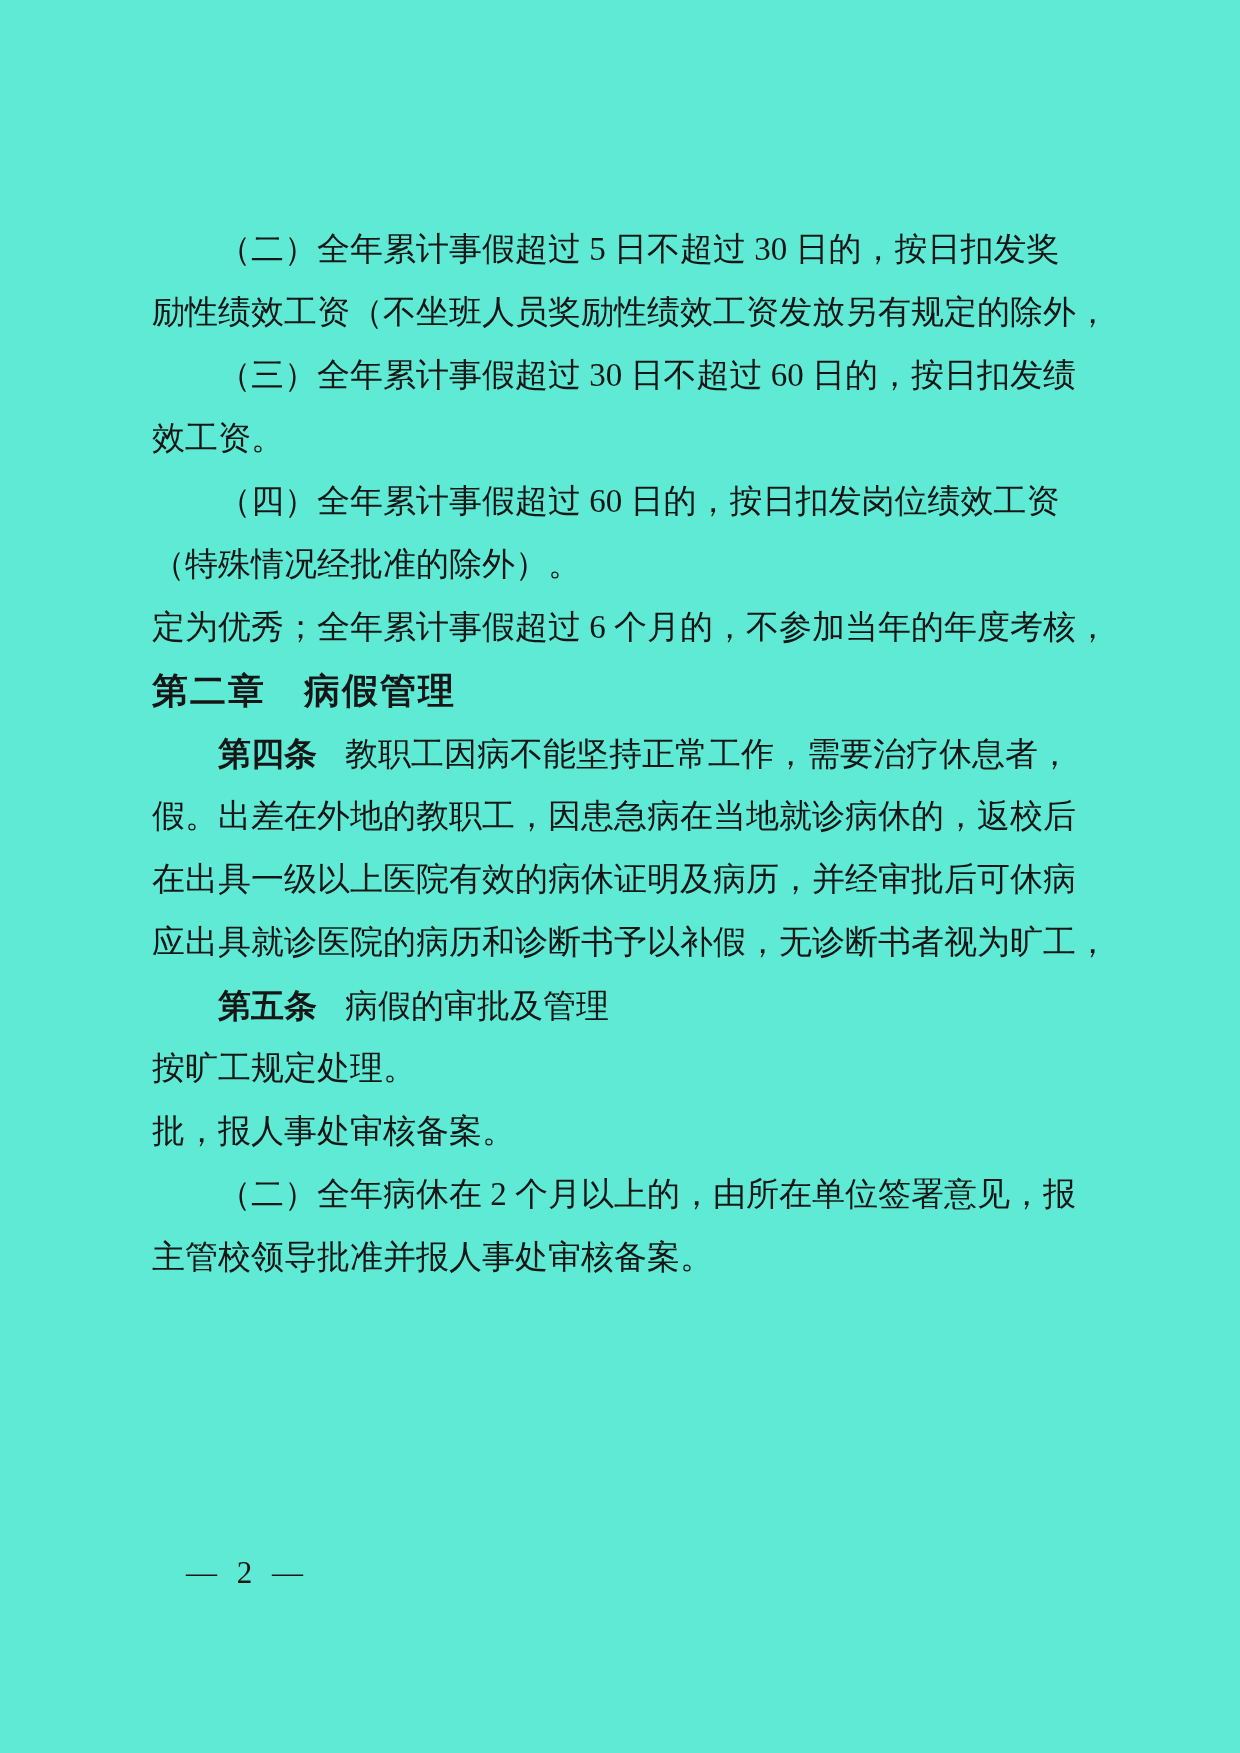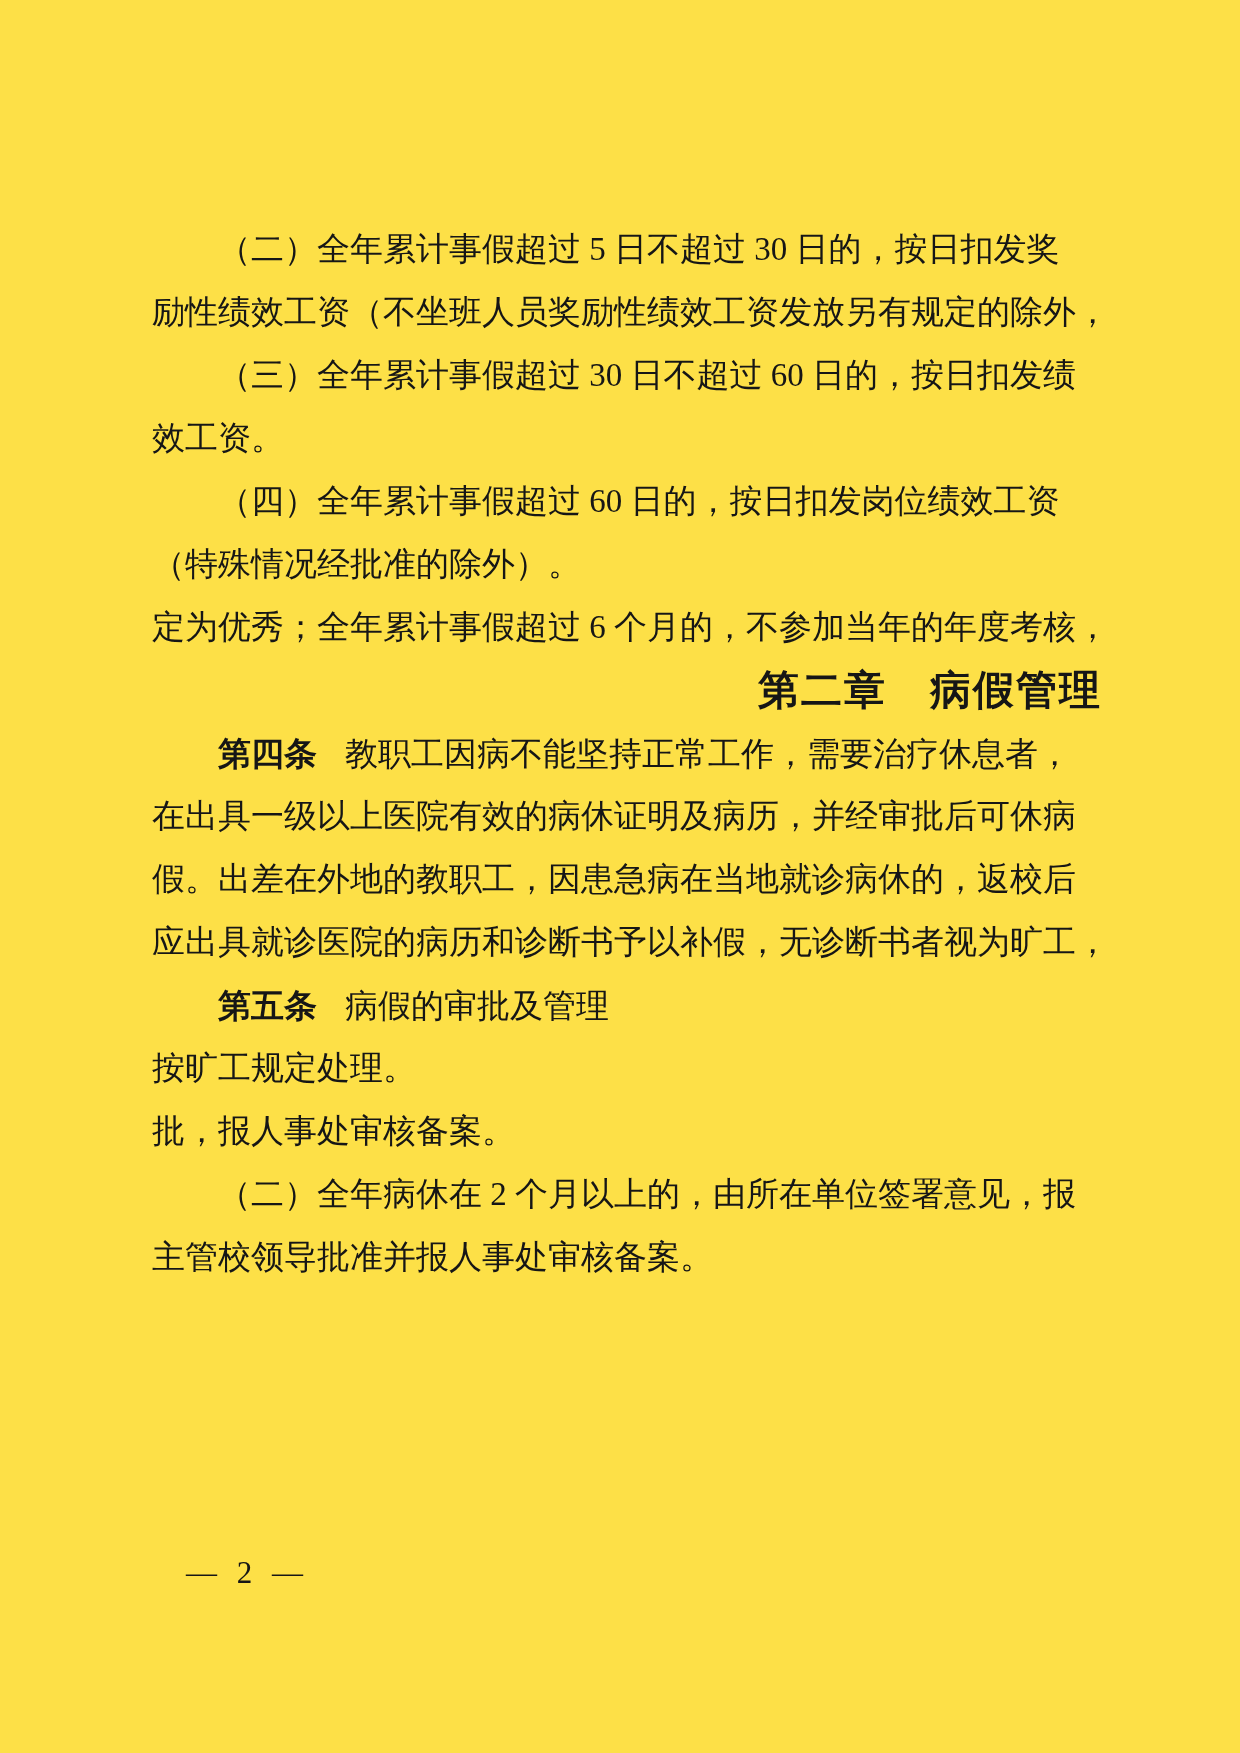--- a/index.html
+++ b/index.html
@@ -4,21 +4,21 @@
 <style>
   * { margin: 0; padding: 0; box-sizing: border-box; }
   html, body {
     background: #ffffff;
     font-family: "Liberation Serif", "DejaVu Serif", serif;
   }
   .page {
     position: relative;
     width: 1240px;
     height: 1753px;
-    background: #fde047;
+    background: #5eead4;
     overflow: hidden;
     color: #161616;
   }
   .doc-body {
     position: absolute;
     left: 152px;
     top: 218px;
     width: 950px;
   }
   .line {
@@ -26,23 +26,23 @@
     line-height: 63px;
     font-size: 33px;
     white-space: nowrap;
     letter-spacing: 0px;
     color: #161616;
   }
   .line.indent {
     padding-left: 66px;
   }
   .line.heading-line {
-    text-align: right;
+    text-align: left;
     font-weight: bold;
-    font-size: 41px;
+    font-size: 36px;
     font-family: "Liberation Sans", "DejaVu Sans", sans-serif;
     letter-spacing: 2px;
   }
   .lead {
     font-weight: bold;
     font-family: "Liberation Sans", "DejaVu Sans", sans-serif;
     margin-right: 0.85em;
   }
   .page-number {
     position: absolute;
@@ -63,22 +63,22 @@
   <div class="doc-body" id="doc-body">
       <div class="line indent">（二）全年累计事假超过 5 日不超过 30 日的，按日扣发奖</div>
       <div class="line">励性绩效工资（不坐班人员奖励性绩效工资发放另有规定的除外，</div>
       <div class="line indent">（三）全年累计事假超过 30 日不超过 60 日的，按日扣发绩</div>
       <div class="line">效工资。</div>
       <div class="line indent">（四）全年累计事假超过 60 日的，按日扣发岗位绩效工资</div>
       <div class="line">（特殊情况经批准的除外）。</div>
       <div class="line">定为优秀；全年累计事假超过 6 个月的，不参加当年的年度考核，</div>
       <div class="line heading-line">第二章　病假管理</div>
       <div class="line indent"><span class="lead">第四条</span><span>教职工因病不能坚持正常工作，需要治疗休息者，</span></div>
+      <div class="line">假。出差在外地的教职工，因患急病在当地就诊病休的，返校后</div>
       <div class="line">在出具一级以上医院有效的病休证明及病历，并经审批后可休病</div>
-      <div class="line">假。出差在外地的教职工，因患急病在当地就诊病休的，返校后</div>
       <div class="line">应出具就诊医院的病历和诊断书予以补假，无诊断书者视为旷工，</div>
       <div class="line indent"><span class="lead">第五条</span><span>病假的审批及管理</span></div>
       <div class="line">按旷工规定处理。</div>
       <div class="line">批，报人事处审核备案。</div>
       <div class="line indent">（二）全年病休在 2 个月以上的，由所在单位签署意见，报</div>
       <div class="line">主管校领导批准并报人事处审核备案。</div>
     </div>
   <div class="page-number">— 2 —</div>
 </div>
 

